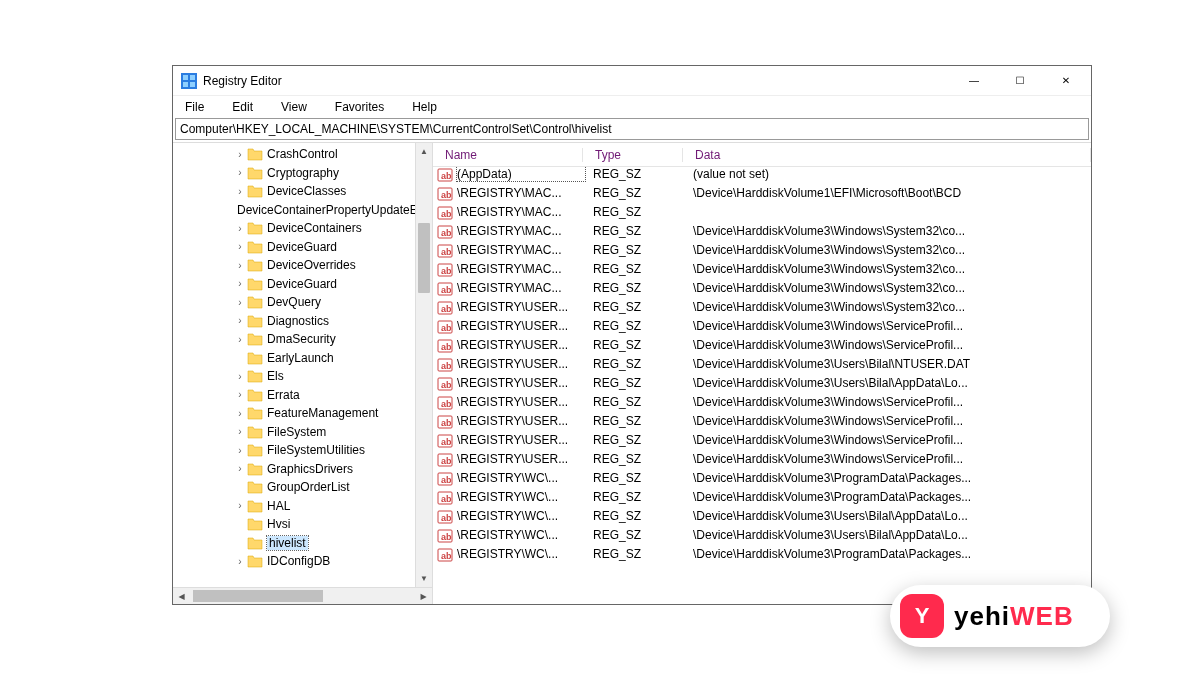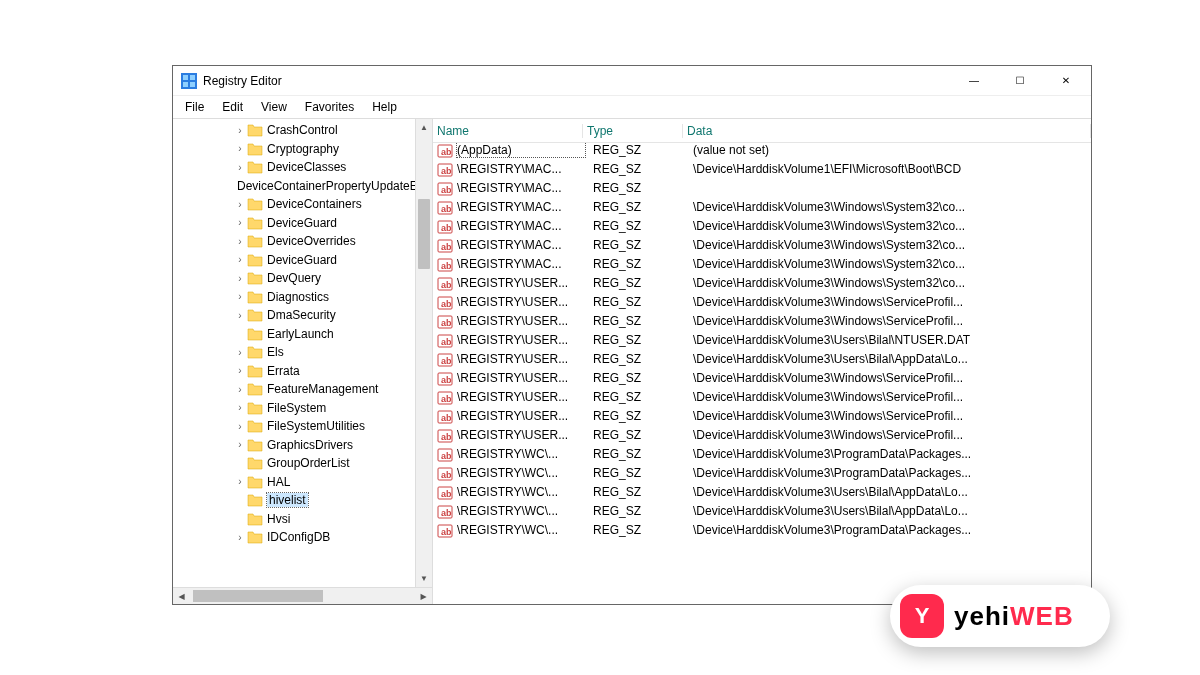--- a/index.html
+++ b/index.html
@@ -42,21 +42,21 @@
     font-family: "Segoe UI Symbol", sans-serif;
     font-size: 10px;
     color: #000;
     cursor: default;
   }
   .menubar {
     height: 22px;
     display: flex;
     align-items: center;
     padding: 0 4px;
-    gap: 2px;
+    gap: 12px;
   }
   .menubar .menu-item { padding: 2px 8px; font-size: 12px; }
   .addressbar {
     height: 22px;
     border: 1px solid #999;
     margin: 0 2px 2px 2px;
     padding: 2px 4px;
     font-size: 12px;
     display: flex;
     align-items: center;
@@ -156,23 +156,23 @@
     overflow: hidden;
   }
   .list-header {
     display: flex;
     height: 24px;
     align-items: center;
     border-bottom: 1px solid #e5e5e5;
     font-size: 12px;
   }
   .list-header .col {
-    padding: 0 4px;
+    padding: 0 12px;
     border-right: 1px solid #e5e5e5;
-    color: #0f766e;
+    color: #701a75;
   }
   .col-name { width: 150px; }
   .col-type { width: 100px; }
   .col-data { flex: 1; }
   .list-body { flex:1; overflow:hidden; }
   .list-row {
     display: flex;
     height: 19px;
     align-items: flex-start;
     font-size: 12px;
@@ -242,20 +242,23 @@
   </div>
 
   <div class="menubar">
     <span class="menu-item">File</span>
     <span class="menu-item">Edit</span>
     <span class="menu-item">View</span>
     <span class="menu-item">Favorites</span>
     <span class="menu-item">Help</span>
   </div>
 
+  <div class="addressbar">
+    <span>Computer\HKEY_LOCAL_MACHINE\SYSTEM\CurrentControlSet\Control\hivelist</span>
+  </div>
 
   <div class="panes">
     <div class="tree-pane">
       <div class="tree-scroll">
         <div class="tree" id="tree">
             <div class="tree-row">
               <span class="expander">›</span>
               <span class="folder-icon"><svg viewBox="0 0 16 14">
                   <path d="M1 2h5l1 2h8v9H1z" fill="#ffd86b" stroke="#d9a400" stroke-width="0.5"></path>
                 </svg></span>
@@ -387,33 +390,33 @@
                 </svg></span>
               <span class="label">GroupOrderList</span>
             </div>
             <div class="tree-row">
               <span class="expander">›</span>
               <span class="folder-icon"><svg viewBox="0 0 16 14">
                   <path d="M1 2h5l1 2h8v9H1z" fill="#ffd86b" stroke="#d9a400" stroke-width="0.5"></path>
                 </svg></span>
               <span class="label">HAL</span>
             </div>
+            <div class="tree-row">
+              <span class="expander"></span>
+              <span class="folder-icon"><svg viewBox="0 0 16 14">
+                  <path d="M1 2h5l1 2h8v9H1z" fill="#ffd86b" stroke="#d9a400" stroke-width="0.5"></path>
+                </svg></span>
+              <span class="label">Hvsi</span>
+            </div>
             <div class="tree-row selected">
               <span class="expander"></span>
               <span class="folder-icon"><svg viewBox="0 0 16 14">
                   <path d="M1 2h5l1 2h8v9H1z" fill="#ffd86b" stroke="#d9a400" stroke-width="0.5"></path>
                 </svg></span>
               <span class="label">hivelist</span>
-            </div>
-            <div class="tree-row">
-              <span class="expander"></span>
-              <span class="folder-icon"><svg viewBox="0 0 16 14">
-                  <path d="M1 2h5l1 2h8v9H1z" fill="#ffd86b" stroke="#d9a400" stroke-width="0.5"></path>
-                </svg></span>
-              <span class="label">Hvsi</span>
             </div>
             <div class="tree-row">
               <span class="expander">›</span>
               <span class="folder-icon"><svg viewBox="0 0 16 14">
                   <path d="M1 2h5l1 2h8v9H1z" fill="#ffd86b" stroke="#d9a400" stroke-width="0.5"></path>
                 </svg></span>
               <span class="label">IDConfigDB</span>
             </div>
           </div>
         <div class="vscroll">

